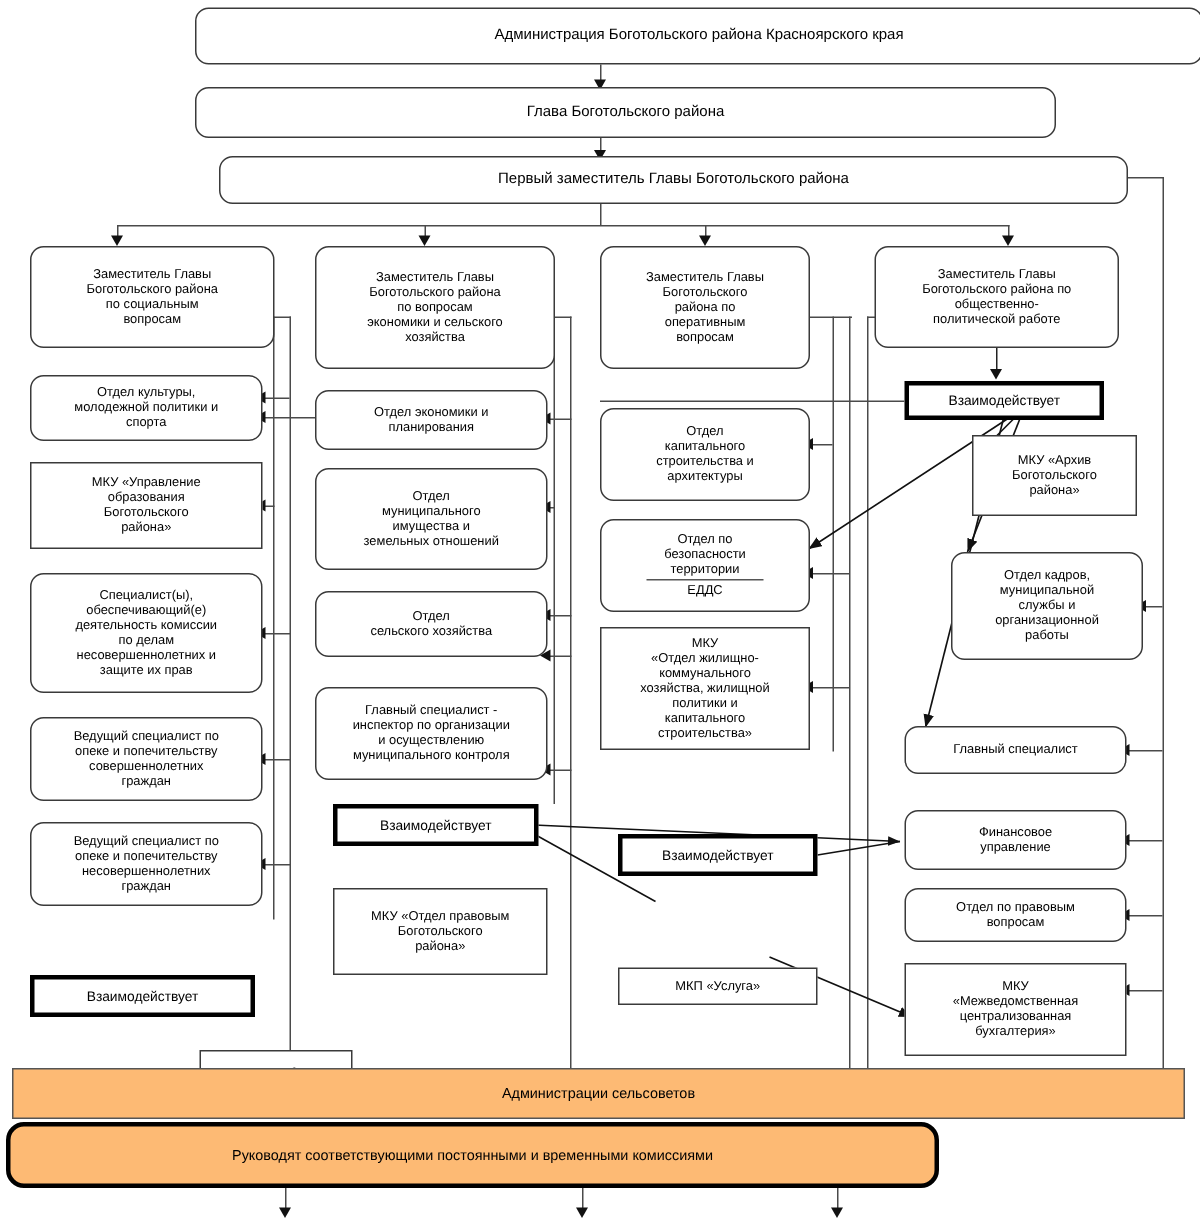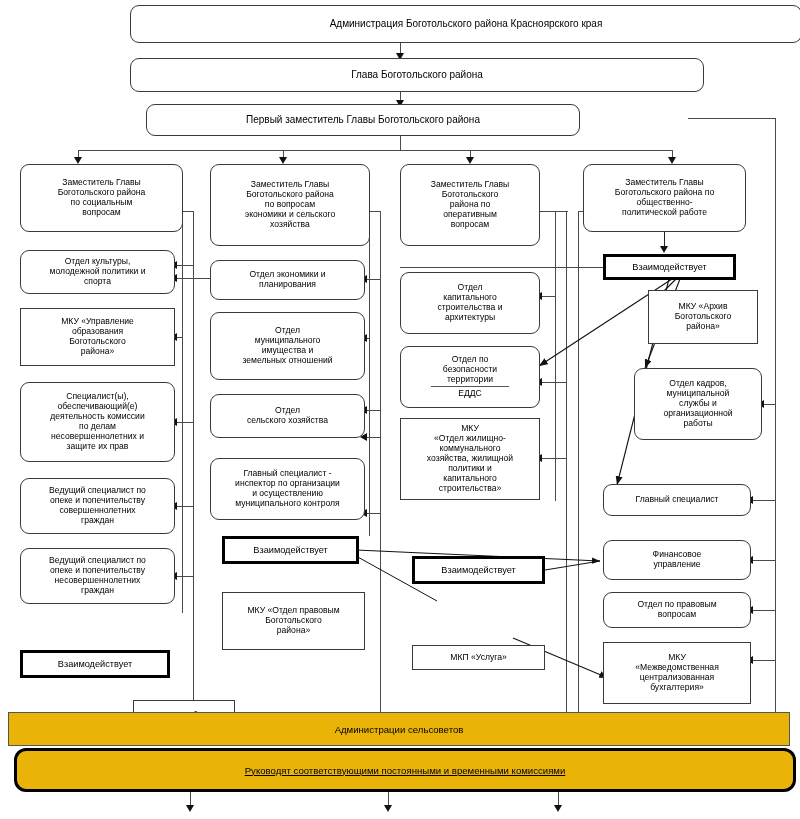--- a/index.html
+++ b/index.html
@@ -41,21 +41,21 @@
   
   .ar{position:absolute;width:0;height:0;z-index:3;}
   .ar-d{border-left:4px solid transparent;border-right:4px solid transparent;border-top:7px solid #111;}
   .ar-l{border-top:4px solid transparent;border-bottom:4px solid transparent;border-right:7px solid #111;}
   
   #diag{position:absolute;left:0;top:0;width:800px;height:819px;z-index:4;pointer-events:none;}
   
   .banner{
     position:absolute;
     box-sizing:border-box;
-    background:#eab308;
+    background:#fdba74;
     display:flex;align-items:center;justify-content:center;
     text-align:center;color:#000;
     z-index:20;
   }
   #bar-selsovet{border:1px solid #555;border-radius:0;}
   #bar-komissii{border:3px solid #000;border-radius:12px;}
 </style>
 </head>
 <body>
 
@@ -90,21 +90,21 @@
   </div>
   <div class="ln lnv" style="left:400px;top:43px;height:12px;"></div>
   <div class="ar ar-d" style="left:396px;top:53px;"></div>
 
   <div class="box round f10" id="b-head" style="left:130px;top:58px;width:574px;height:34px;">
     <span>Глава Боготольского района</span>
   </div>
   <div class="ln lnv" style="left:400px;top:92px;height:10px;"></div>
   <div class="ar ar-d" style="left:396px;top:100px;"></div>
 
-  <div class="box round f10" id="b-firstdep" style="left:146px;top:104px;width:434px;height:32px;">
+  <div class="box round f10" id="b-firstdep" style="left:146px;top:104px;width:606px;height:32px;">
     <span>Первый заместитель Главы Боготольского района</span>
   </div>
 
   <div class="ln lnh" style="left:688px;top:118px;width:88px;"></div>
   <div class="ln lnv" style="left:775px;top:118px;height:600px;"></div>
 
   <div class="ln lnv" style="left:400px;top:136px;height:14px;"></div>
   <div class="ln lnh" style="left:78px;top:150px;width:595px;"></div>
   <div class="ln lnv" style="left:78px;top:150px;height:10px;"></div>
   <div class="ln lnv" style="left:283px;top:150px;height:10px;"></div>
@@ -335,21 +335,21 @@
   <div class="ar ar-l" style="left:746px;top:606px;"></div>
   <div class="ln lnh" style="left:751px;top:660px;width:24px;"></div>
   <div class="ar ar-l" style="left:746px;top:656px;"></div>
 
   <div class="ln lnh" style="left:400px;top:267px;width:203px;"></div>
 
   <div class="banner" id="bar-selsovet" style="left:8px;top:712px;width:782px;height:34px;font-size:9.6px;">
     <span>Администрации сельсоветов</span>
   </div>
 
-  <div class="banner" id="bar-komissii" style="left:14px;top:748px;width:782px;height:44px;font-size:9.6px;text-decoration:underline;">
+  <div class="banner" id="bar-komissii" style="left:4px;top:748px;width:622px;height:44px;font-size:9.6px;">
     <span>Руководят соответствующими постоянными и временными комиссиями</span>
   </div>
 
   <div class="ln lnv" style="left:190px;top:792px;height:16px;z-index:21;"></div>
   <div class="ar ar-d" style="left:186px;top:805px;z-index:22;"></div>
   <div class="ln lnv" style="left:388px;top:792px;height:16px;z-index:21;"></div>
   <div class="ar ar-d" style="left:384px;top:805px;z-index:22;"></div>
   <div class="ln lnv" style="left:558px;top:792px;height:16px;z-index:21;"></div>
   <div class="ar ar-d" style="left:554px;top:805px;z-index:22;"></div>
 

